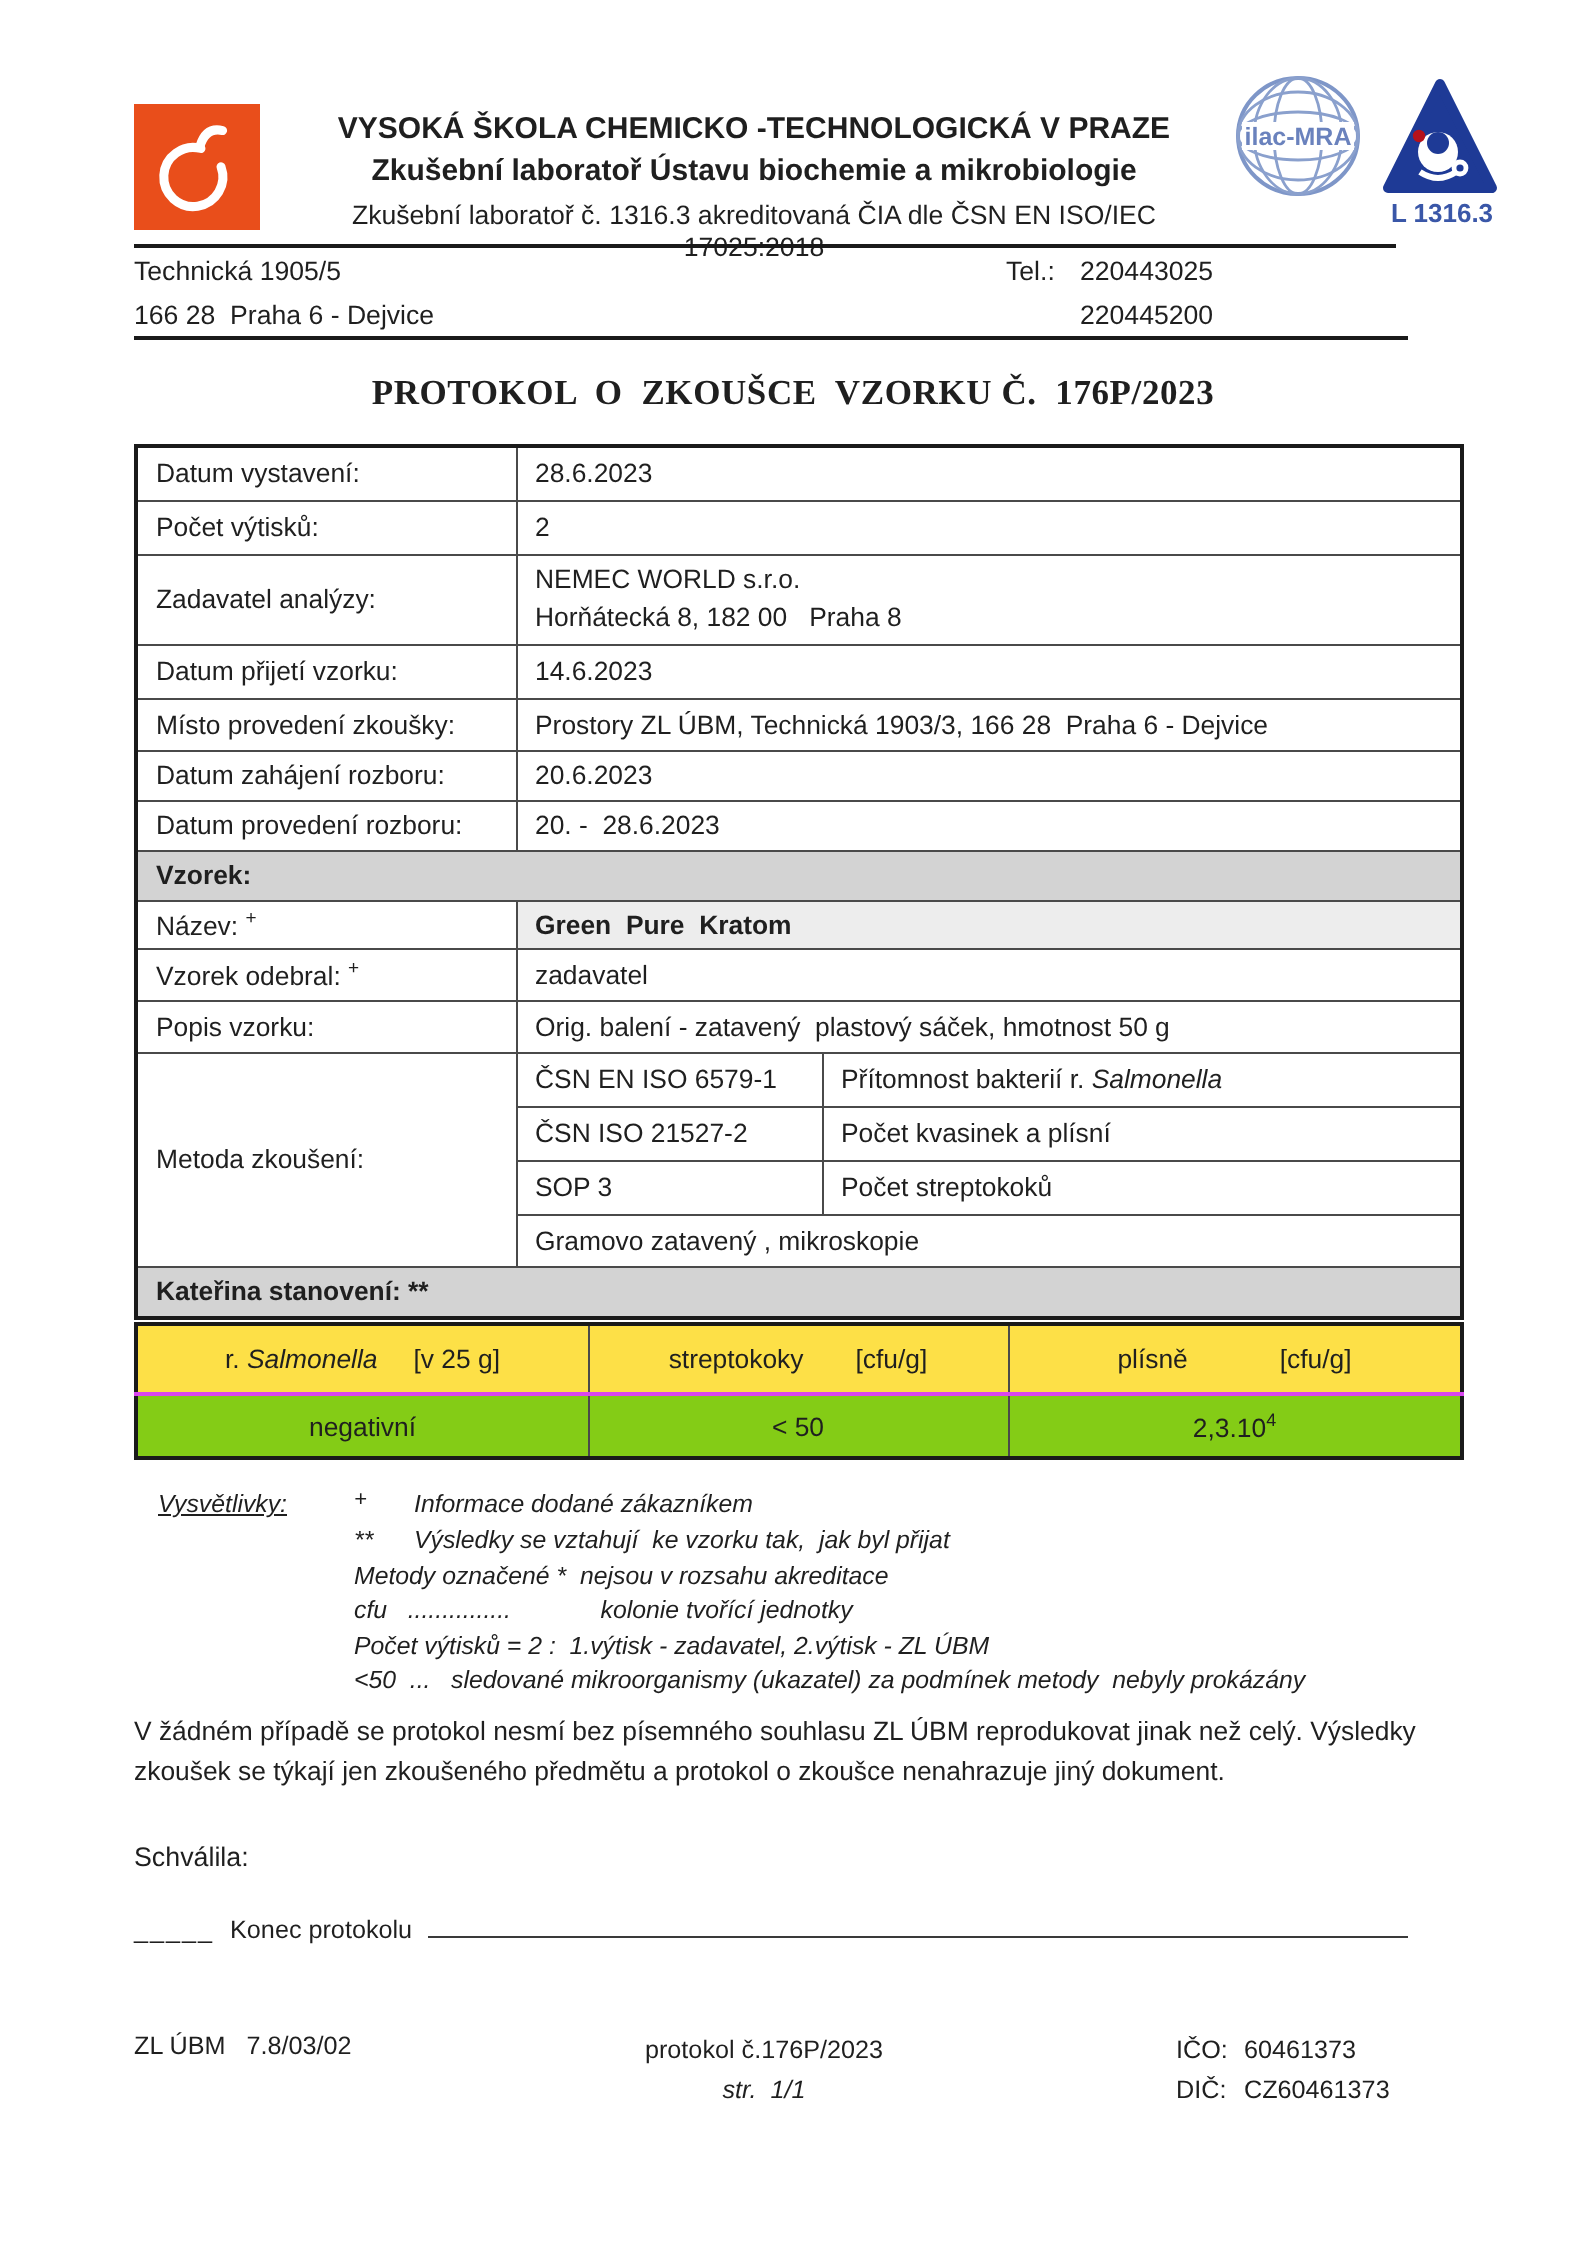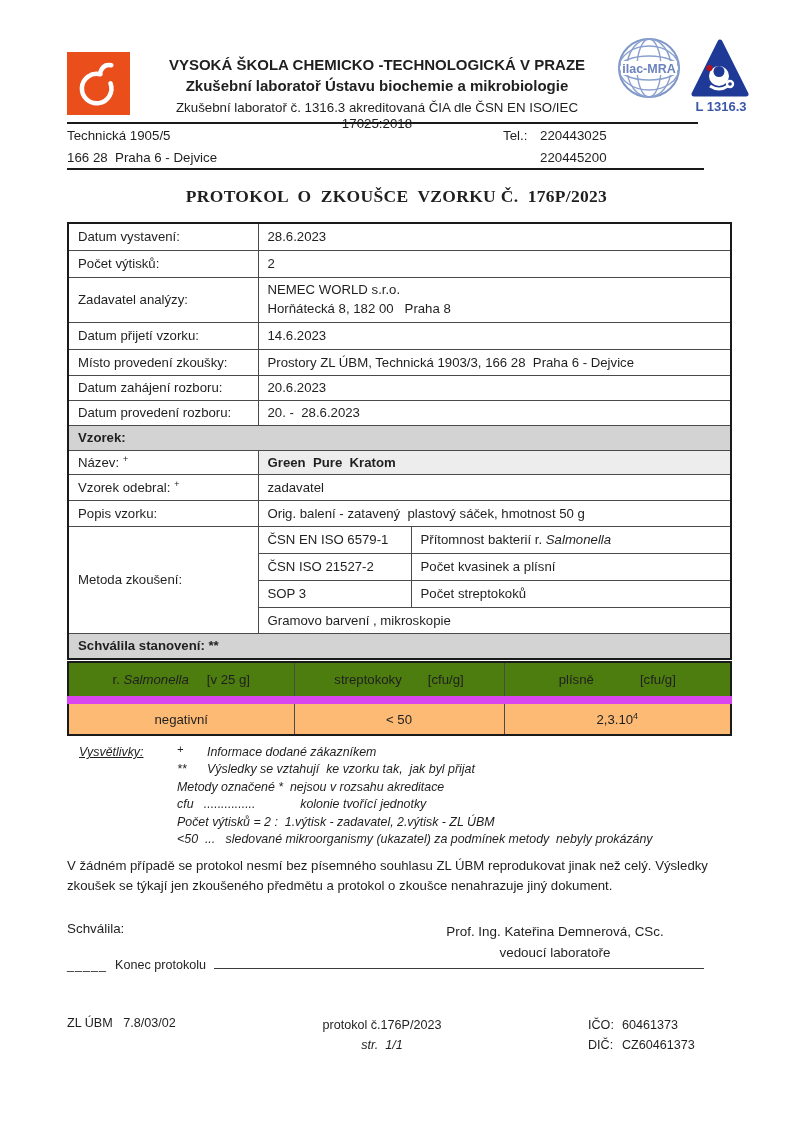--- a/index.html
+++ b/index.html
@@ -33,22 +33,22 @@
   .main-table{position:absolute;left:67px;top:222px;width:663px;
               font-size:13.2px;border:2px solid #1a1a1a;}
   .main-table td{border:1px solid #4a4a4a;padding:2px 9px;vertical-align:middle;}
   .sec-row td{background:#d3d3d3;font-weight:bold;}
   .name-val{background:#ededed;font-weight:bold;}
   .sup{font-size:9.5px;vertical-align:super;}
   .two-line{line-height:1.4;}
   .results-table{position:absolute;left:67px;top:661px;width:663px;
                  font-size:13.2px;border:2px solid #1a1a1a;}
   .results-table td{border:1px solid #4a4a4a;text-align:center;vertical-align:middle;}
-  .results-table .res-head td{background:#4d7c0f;height:31px;border-bottom:8px solid #d946ef;}
-  .results-table .res-vals td{height:28px;background:#fdba74;margin-left:31px;}
+  .results-table .res-head td{background:#fde047;height:31px;border-bottom:2px solid #d946ef;}
+  .results-table .res-vals td{height:28px;background:#84cc16;margin-left:31px;}
   .unit1{margin-left:18px;}
   .unit2{margin-left:26px;}
   .unit3{margin-left:46px;}
   .it{font-style:italic;}
   .val-sup{font-size:9px;vertical-align:super;}
   
   .legend{position:absolute;left:67px;top:744px;font-size:12.4px;font-style:italic;line-height:17.4px;margin-left:12px;}
   .legend-label{position:absolute;left:0;top:0;text-decoration:underline;font-weight:bold;font-weight:normal;}
   .legend-lines{margin-left:98px;width:560px;}
   .fn-mark{display:inline-block;width:30px;}
@@ -198,24 +198,24 @@
     </tr>
     <tr style="height:27px">
       <td>ČSN ISO 21527-2</td>
       <td>Počet kvasinek a plísní</td>
     </tr>
     <tr style="height:27px">
       <td>SOP 3</td>
       <td>Počet streptokoků</td>
     </tr>
     <tr style="height:26px">
-      <td colspan="2">Gramovo barvení , mikroskopie</td>
+      <td colspan="2">Gramovo zatavený , mikroskopie</td>
     </tr>
     <tr class="sec-row" style="height:26px">
-      <td colspan="3">Schválila stanovení: **</td>
+      <td colspan="3">Kateřina stanovení: **</td>
     </tr>
   </tbody>
     </table>
 
   <table class="results-table">
     <colgroup>
         <col style="width:226px">
         <col style="width:210px">
         <col style="width:227px">
       </colgroup>
@@ -253,24 +253,20 @@
       <div class="legend-line pw">Metody označené *  nejsou v rozsahu akreditace</div>
       <div class="legend-line pw">cfu   ...............             kolonie tvořící jednotky</div>
       <div class="legend-line pw">Počet výtisků = 2 :  1.výtisk - zadavatel, 2.výtisk - ZL ÚBM</div>
       <div class="legend-line pw">&lt;50  ...   sledované mikroorganismy (ukazatel) za podmínek metody  nebyly prokázány</div>
     </div>
   </div>
 
   <div class="disclaimer">V žádném případě se protokol nesmí bez písemného souhlasu ZL ÚBM reprodukovat jinak než celý. Výsledky zkoušek se týkají jen zkoušeného předmětu a protokol o zkoušce nenahrazuje jiný dokument.</div>
 
   <div class="approval-label">Schválila:</div>
-  <div class="approver">
-    <div>Prof. Ing. Kateřina Demnerová, CSc.</div>
-    <div>vedoucí laboratoře</div>
-  </div>
 
   <div class="endline">
     <span class="end-lead">_____</span>
     <span class="end-label">Konec protokolu</span>
     <span class="end-rule"></span>
   </div>
 
   <div class="footer">
     <div class="footer-left pw">ZL ÚBM   7.8/03/02</div>
     <div class="footer-center">

